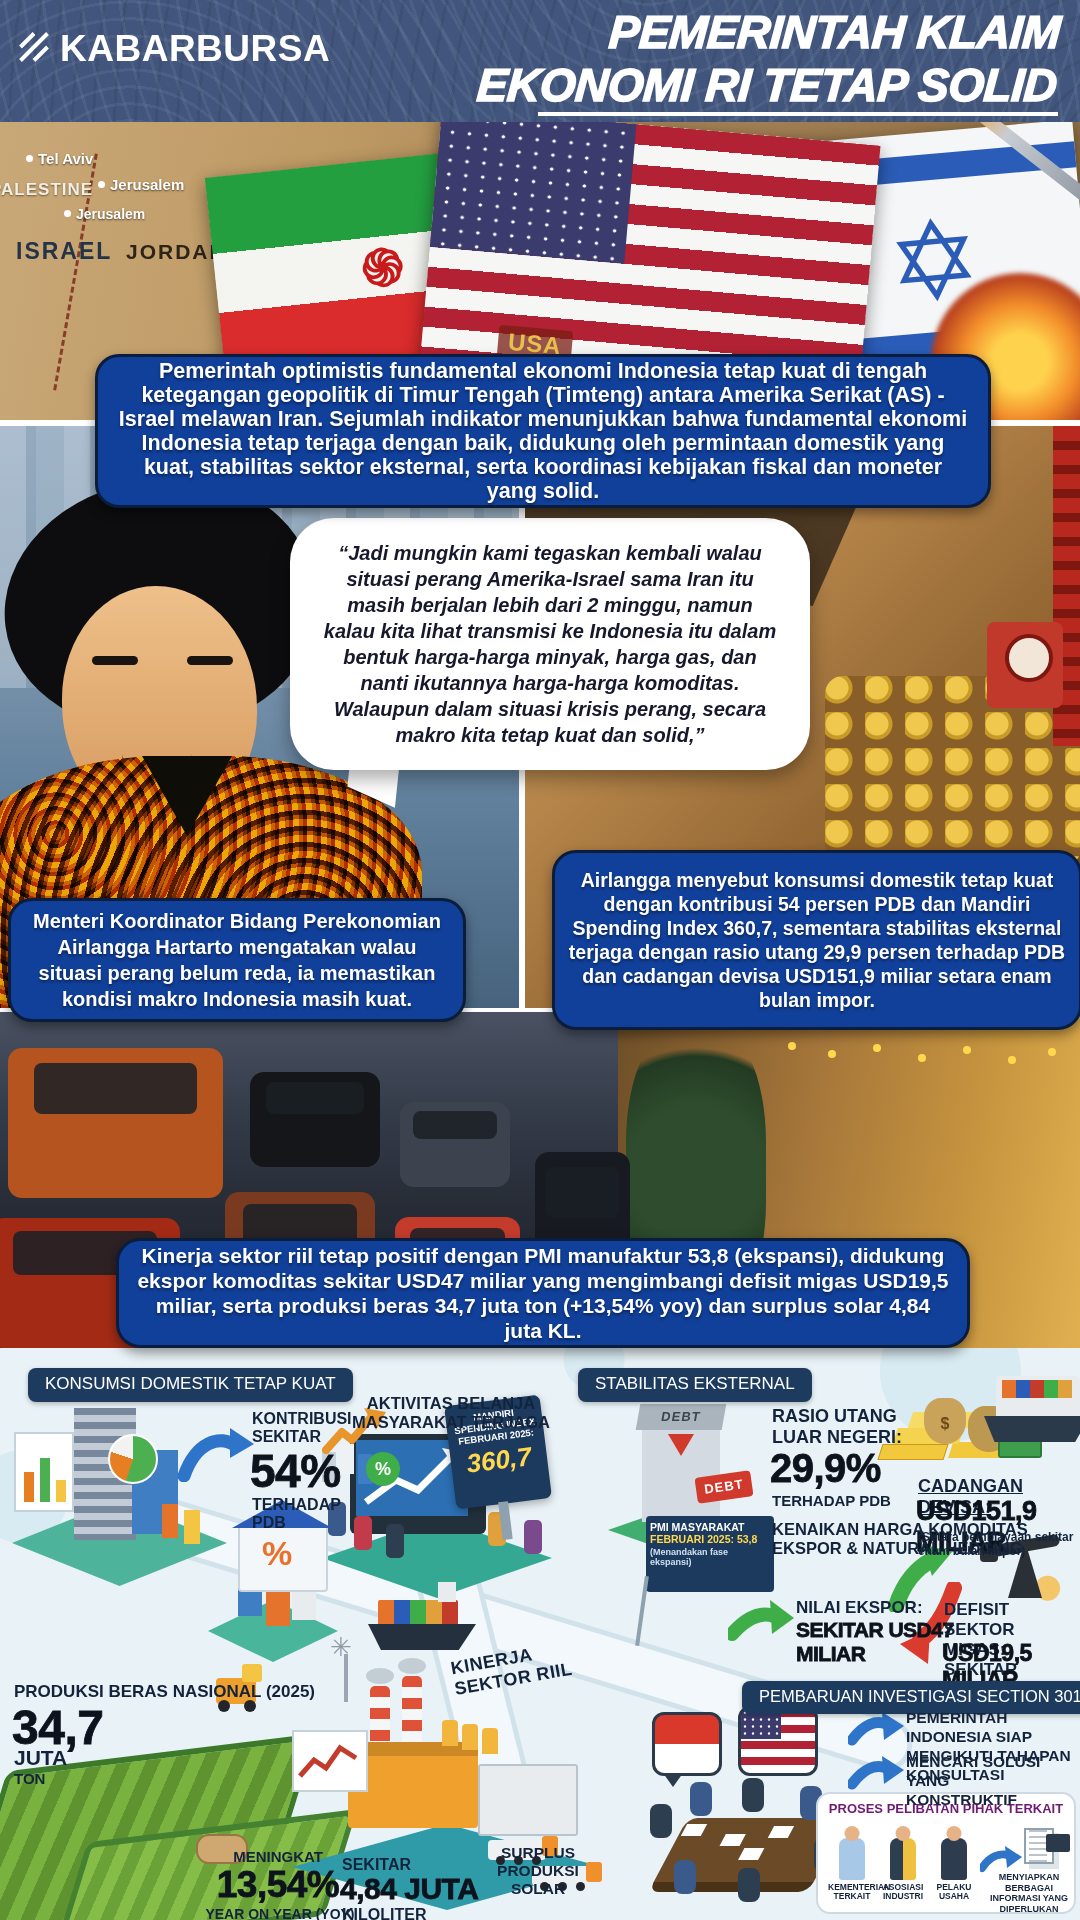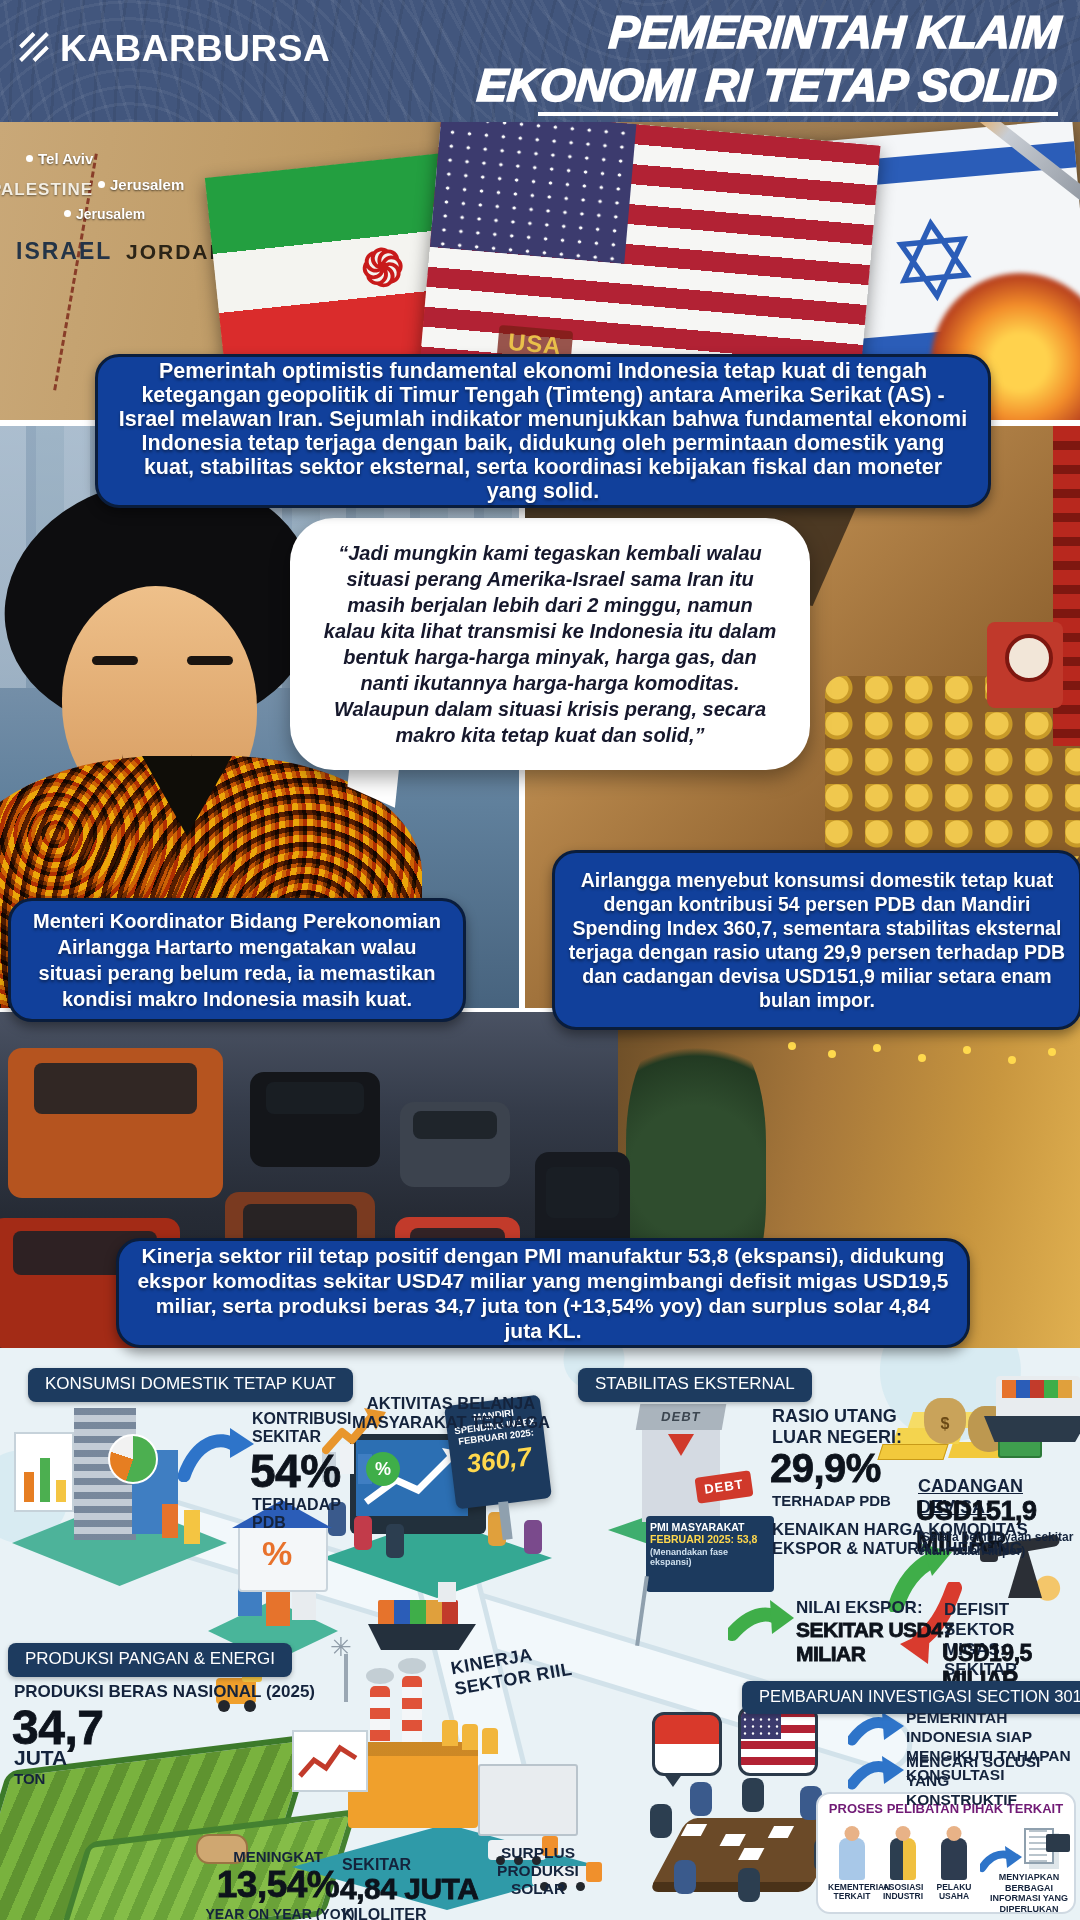--- a/index.html
+++ b/index.html
@@ -336,21 +336,20 @@
 
     <div class="plat" style="left:980px;top:186px;width:90px;height:66px;">
       <div class="abs" style="left:28px;top:14px;width:34px;height:50px;background:#2b2f36;clip-path:polygon(44% 0,56% 0,100% 100%,0 100%);"></div>
       <div class="abs" style="left:6px;top:6px;width:74px;height:12px;background:#2b2f36;border-radius:6px;transform:rotate(-10deg);"></div>
       <div class="abs" style="left:0;top:10px;width:18px;height:18px;background:#2b2f36;border-radius:4px;"></div>
     </div>
     <div class="lbl pre" style="left:944px;top:252px;font-size:17px;line-height:20px;">DEFISIT SEKTOR
 MIGAS: SEKITAR</div>
     <div class="lbl big" style="left:942px;top:292px;font-size:23px;">USD19,5 MILIAR</div>
 
-    <div class="pill" style="left:8px;top:295px;">PRODUKSI PANGAN &amp; ENERGI</div>
     <div class="lbl" style="left:14px;top:334px;font-size:17px;">PRODUKSI BERAS NASIONAL (2025)</div>
     <div class="lbl big" style="left:12px;top:352px;font-size:48px;">34,7</div>
     <div class="lbl" style="left:14px;top:398px;font-size:21px;">JUTA</div>
     <div class="lbl" style="left:14px;top:422px;font-size:15px;">TON</div>
 
     <div class="abs" style="left:-20px;top:408px;width:300px;height:150px;background:repeating-linear-gradient(98deg,#79b23e 0 15px,#5f9330 15px 30px);border:6px solid #3c7a2a;border-radius:10px;transform:rotate(-7deg) skewX(-24deg);z-index:1;"></div>
     <div class="abs" style="left:70px;top:480px;width:260px;height:90px;background:repeating-linear-gradient(98deg,#85bd48 0 14px,#6aa238 14px 28px);border:6px solid #448130;border-radius:10px;transform:rotate(-7deg) skewX(-24deg);z-index:1;"></div>
     <div class="sack" style="left:196px;top:486px;z-index:2;"></div>
     <div class="abs" style="left:216px;top:330px;width:40px;height:26px;background:#f0a02c;border-radius:4px;z-index:2;">
       <div class="abs" style="left:26px;top:-14px;width:20px;height:18px;background:#f4c542;border-radius:3px;"></div>

